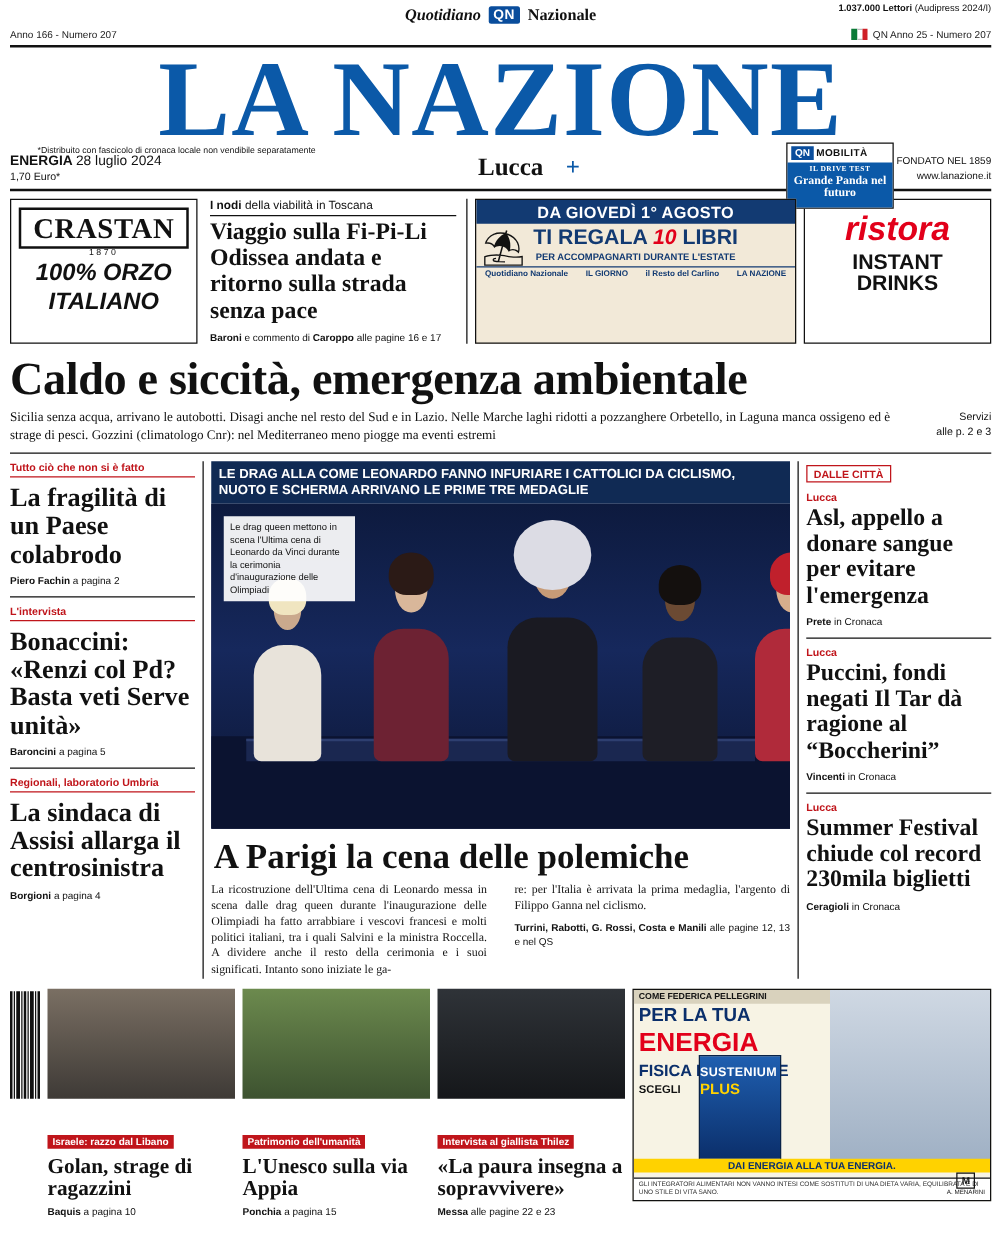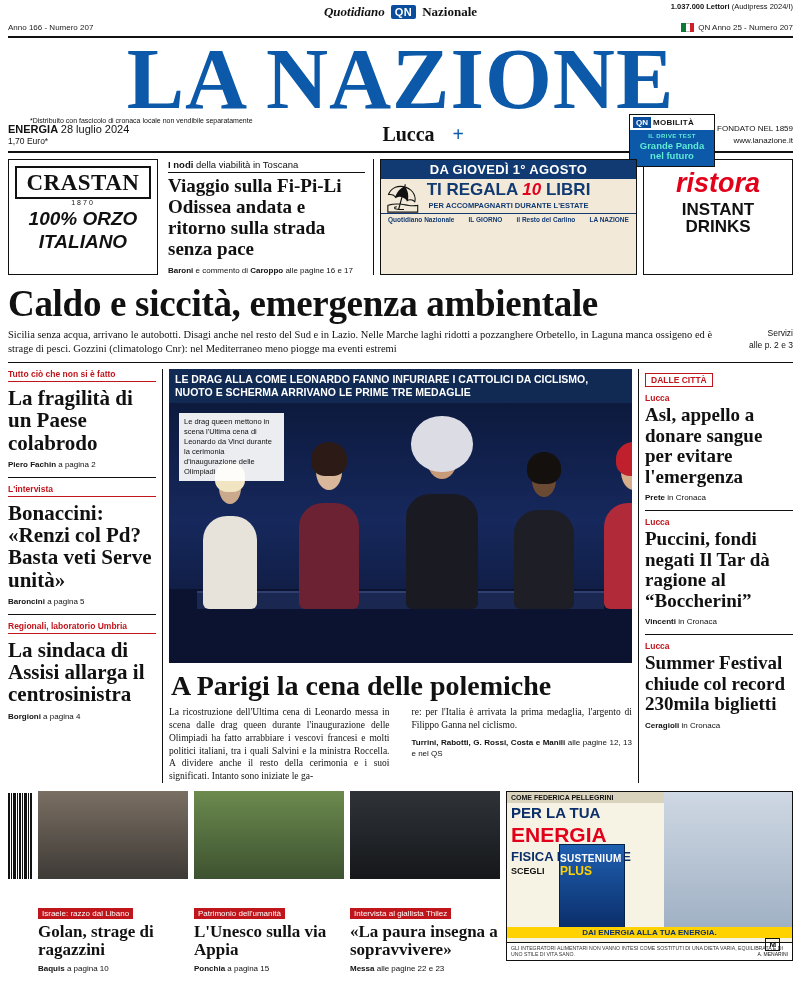--- a/index.html
+++ b/index.html
@@ -61,21 +61,21 @@
     letter-spacing: 1px;
   }
   .mob-box {
     position: absolute; right: 86px; top: 76px;
     width: 86px; border: 1px solid #111; background:#fff;
     font-family: "Liberation Sans", sans-serif;
   }
   .mob-head { display:flex; align-items:center; gap:2px; padding:2px 3px; }
   .mob-head .qn { background:#0a4d9c; color:#fff; font-size:8px; font-weight:bold; padding:1px 3px; }
   .mob-head .mob { font-size:8px; font-weight:bold; color:#111; letter-spacing:.3px;}
-  .mob-body { background:#0b59a8; color:#5eead4; padding:3px 4px 5px; }
+  .mob-body { background:#0b59a8; color:#ffffff; padding:3px 4px 5px;font-family:Liberation Serif, serif; }
   .mob-body .dt { font-size:6px; font-weight:bold; letter-spacing:.4px; }
   .mob-body .t1 { font-size:9.5px; font-weight:bold; line-height:1.05; margin-top:2px;}
 
   .datebar {
     display:flex; align-items:center; justify-content:space-between;
     padding: 4px 8px 5px 8px; font-family:"Liberation Sans", sans-serif;
   }
   .dateblock { font-size:11px; }
   .dateblock .d1 { font-weight:bold; font-size:11px; }
   .dateblock .d1 span.day { font-weight:normal; }
@@ -170,21 +170,21 @@
   .colR .city { font-family:"Liberation Sans",sans-serif; font-size:8.5px; font-weight:bold; color:#c0151b; margin:6px 0 2px; }
   .colR h3 { font-size:19px; line-height:1.08; font-weight:bold; }
   .colR .sig { font-family:"Liberation Sans",sans-serif; font-size:8px; margin-top:6px; padding-bottom:6px; }
 
   
   .bottomrow { display:flex; gap:6px; padding: 8px 8px 0 8px; align-items:flex-start; }
   .barcode { width:24px; height:86px; display:flex; gap:1px; align-items:stretch; margin-top:2px;}
   .barcode i { display:block; background:#111; }
   .bcell { width: 150px; }
   .bcell .img { height:88px; background:#5a6472; margin-bottom:4px; position:relative; overflow:hidden;}
-  .bcell .lbl { font-family:"Liberation Sans",sans-serif; font-size:8px; font-weight:normal; color:#fff; background:#c0151b; display:inline-block; padding:1px 4px;margin-top:25px;}
+  .bcell .lbl { font-family:"Liberation Sans",sans-serif; font-size:8px; font-weight:bold; color:#fff; background:#c0151b; display:inline-block; padding:1px 4px;margin-top:25px;}
   .bcell h4 { font-size:17px; font-weight:bold; line-height:1.08; margin-top:3px;}
   .bcell .sig { font-family:"Liberation Sans",sans-serif; font-size:8px; margin-top:4px; }
   .bcell .sig b { font-weight:bold; }
 
   .ad-sust { flex:1; border:1px solid #111; background:#f7f3e4; position:relative; overflow:hidden; height:170px; }
   .ad-sust .hd { background:#d9d2bd; font-family:"Liberation Sans",sans-serif; font-size:7px; font-weight:bold; padding:2px 4px; color:#111;}
   .ad-sust .big { font-family:"Liberation Sans",sans-serif; font-weight:bold; font-size:15px; color:#0b2f6b; line-height:1.02; padding:2px 4px;}
   .ad-sust .scegli { font-family:"Liberation Sans",sans-serif; font-weight:bold; font-size:9px; color:#111; padding:1px 4px;}
   .ad-sust .pack { position:absolute; left:52px; top:52px; width:66px; height:84px; background:linear-gradient(#1f5fb0,#0b2f6b); border:1px solid #092247; color:#fff; font-family:"Liberation Sans",sans-serif; text-align:left; padding-top:8px;}
   .ad-sust .pack .p1 { font-size:10px; font-weight:bold; letter-spacing:.3px;}

